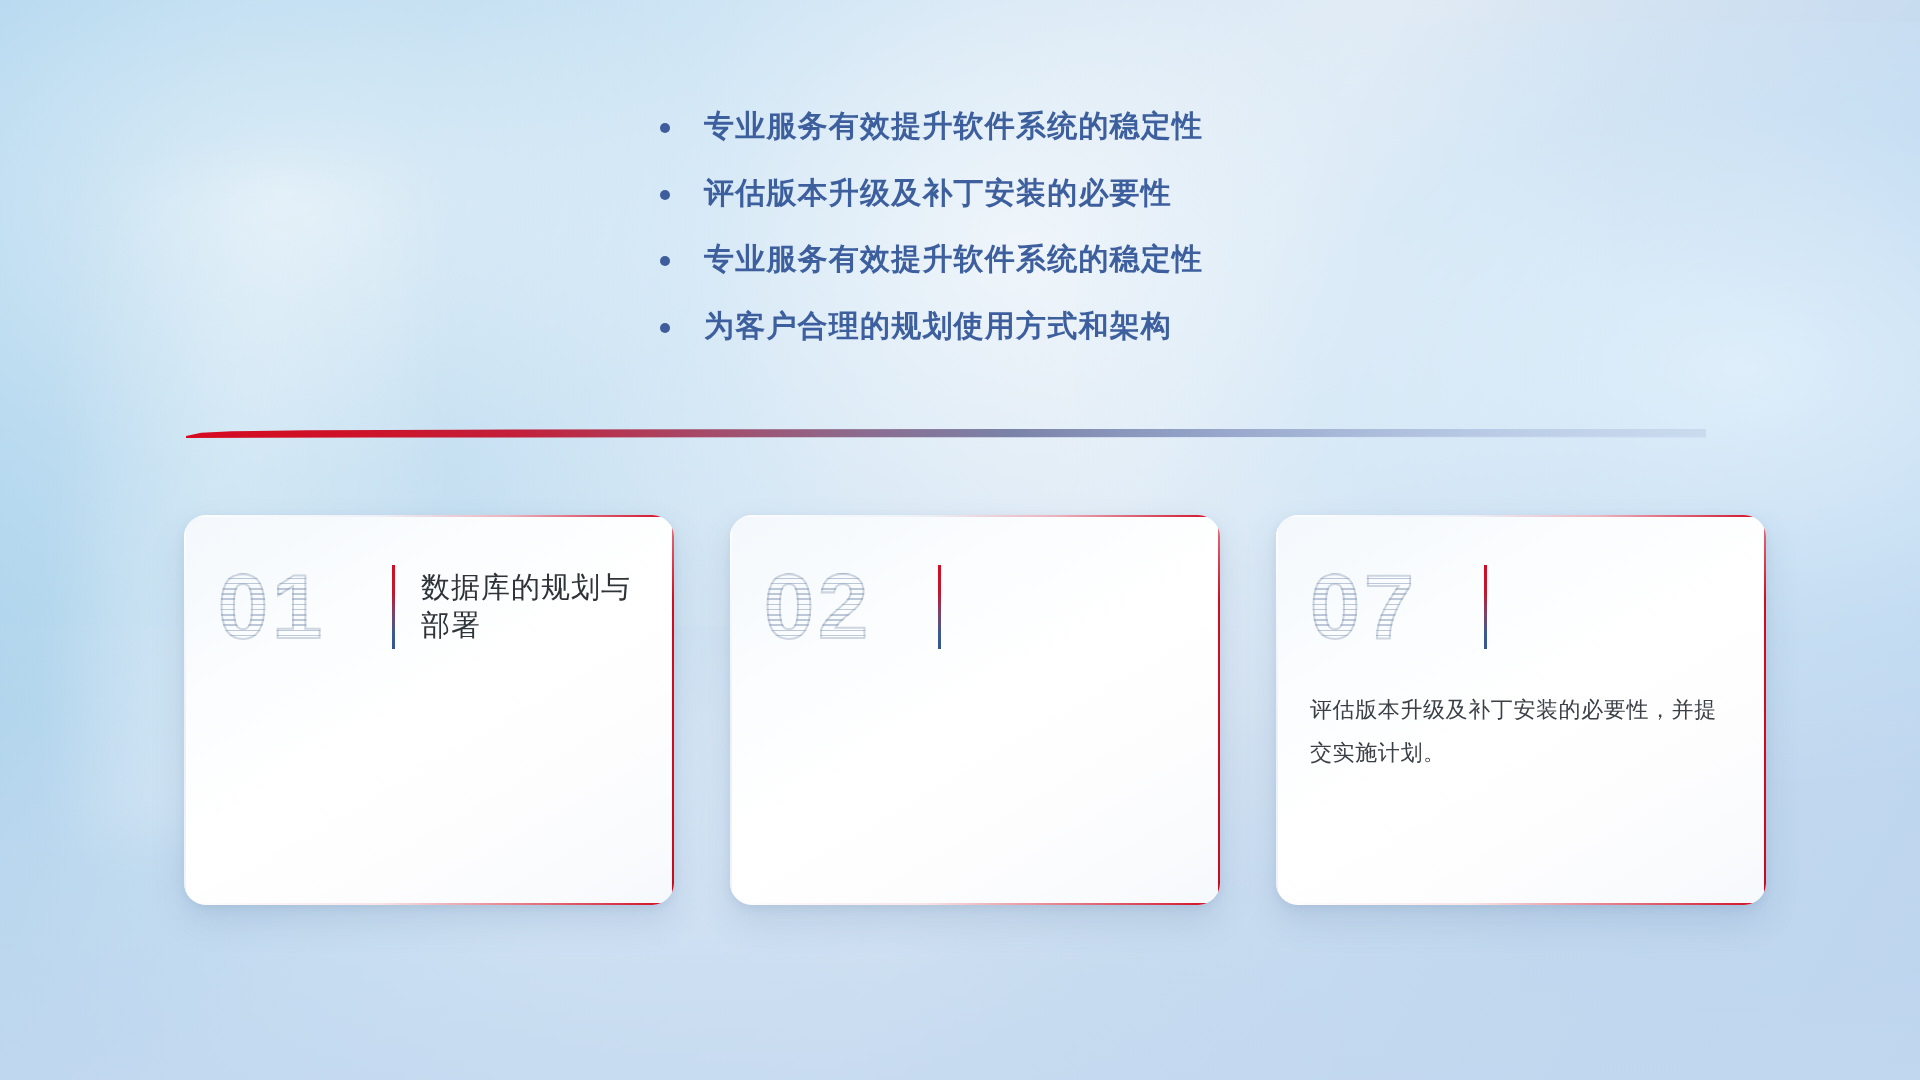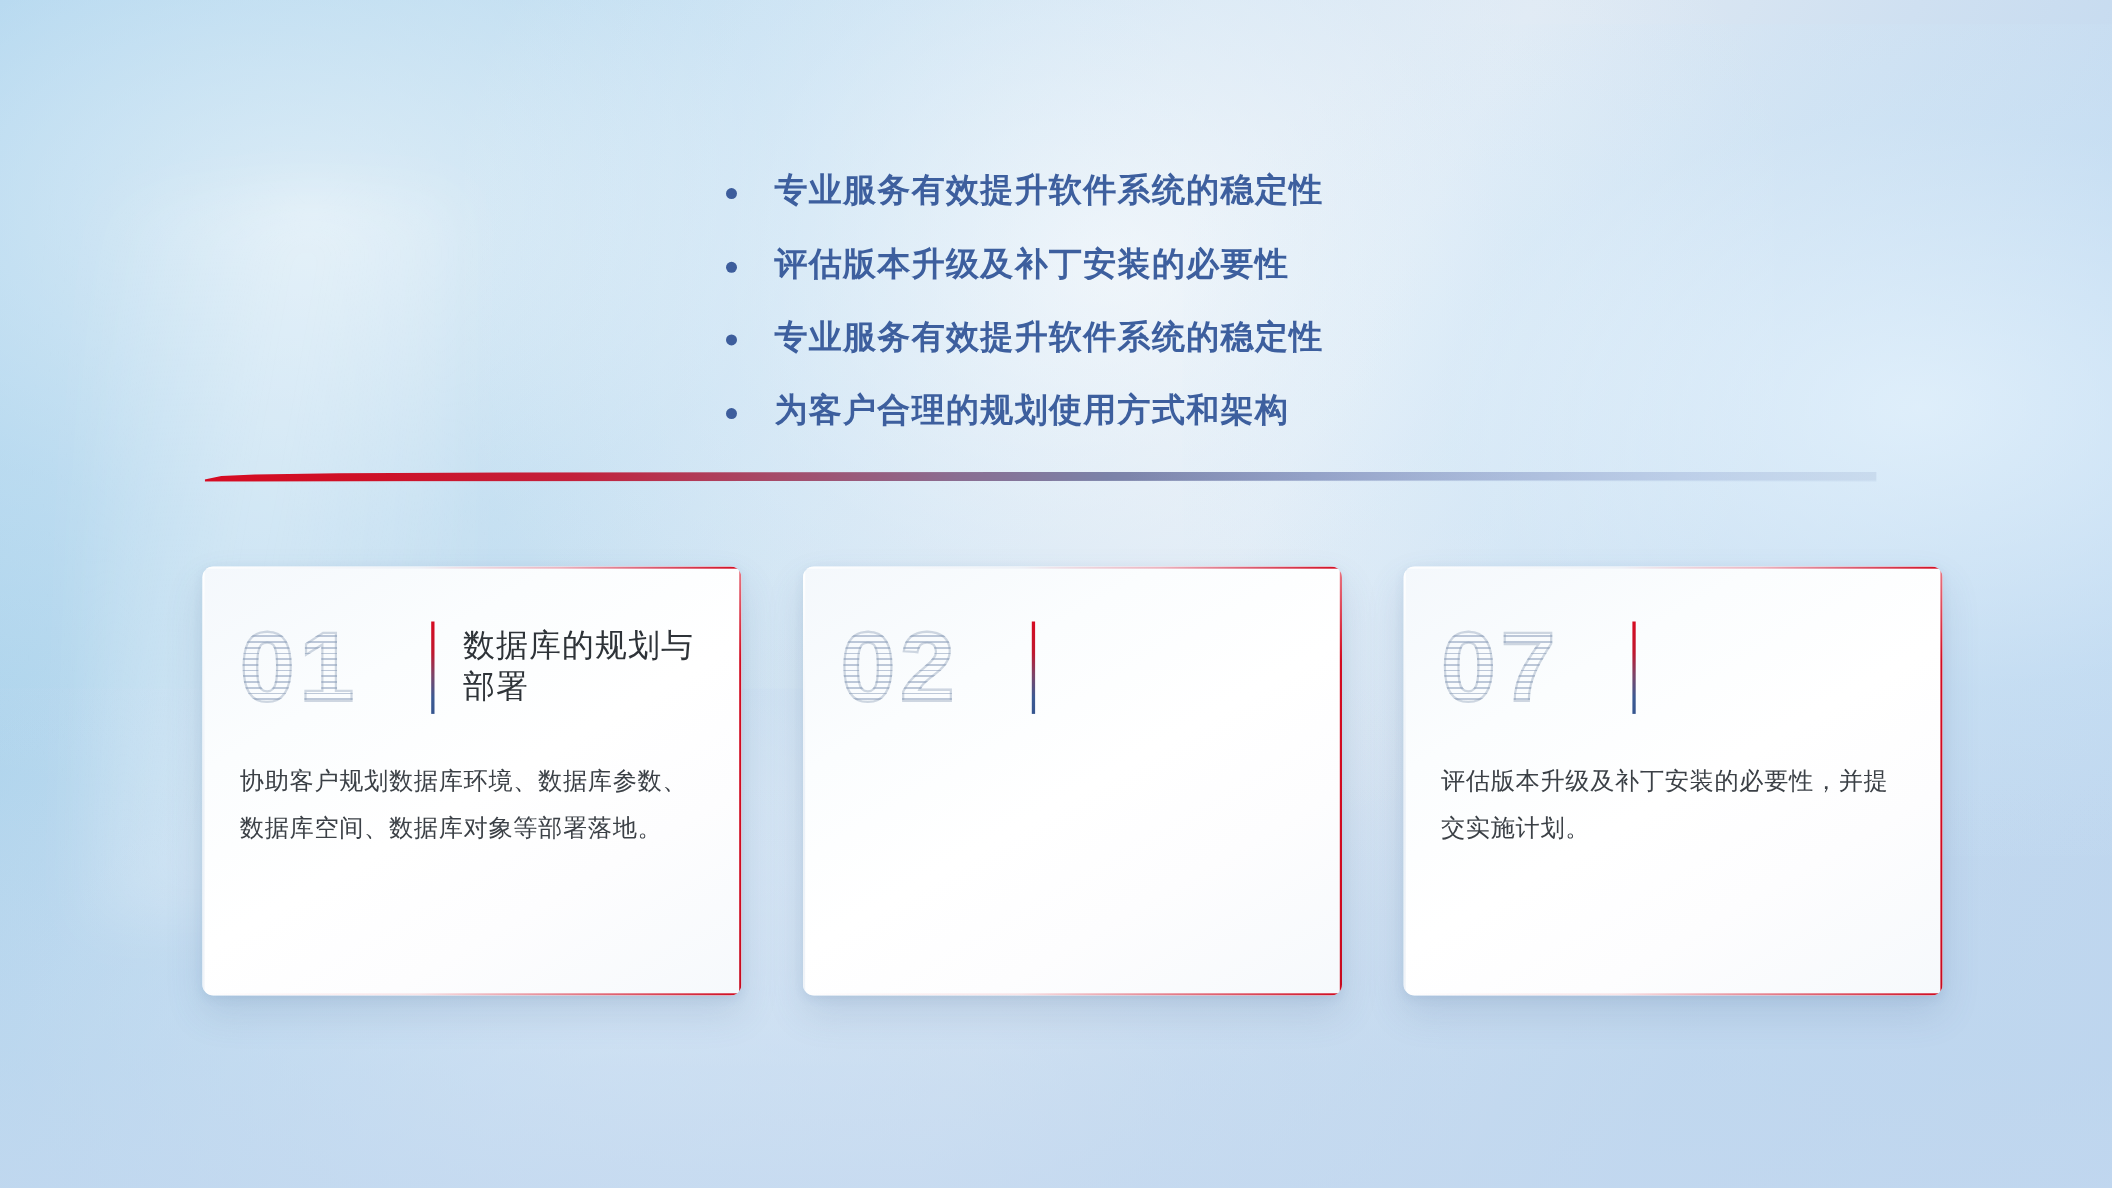--- a/index.html
+++ b/index.html
@@ -60,21 +60,21 @@
       rgba(255,255,255,0.30) 45%, rgba(255,255,255,0.0) 100%);
     filter:blur(26px);
   }
   .bg-wash-bottom{
     position:absolute; left:0; right:0; bottom:0; height:34%;
     background:linear-gradient(180deg, rgba(186,212,238,0.0) 0%, rgba(190,214,238,0.55) 70%, rgba(193,215,239,0.75) 100%);
   }
 
   
   #bullets{
-    position:absolute; left:660px; top:108px; width:820px;margin-top:48px;
+    position:absolute; left:660px; top:108px; width:820px;
   }
   .bullet-row{
     display:flex; align-items:flex-start;
     margin-bottom:30px;
   }
   .bullet-dot{
     width:10px; height:10px; border-radius:50%;
     background:#3d5d9c; flex:none;
     margin:15px 34px 0 0;
   }
@@ -111,21 +111,21 @@
   }
 
   
   #cards{
     position:absolute; left:184px; top:515px;
     display:flex; gap:56px;
   }
   .card{
     position:relative;
     width:490px; height:390px;
-    border-radius:10px;
+    border-radius:22px;
     background:linear-gradient(150deg,
       #f4f8fc 0%,
       #fbfdfe 28%,
       #ffffff 52%,
       #fdfdfe 72%,
       #f6f9fc 100%);
     box-shadow:0 16px 34px rgba(72,104,148,0.16),
                0 3px 9px rgba(72,104,148,0.10);
     overflow:hidden;
   }
@@ -238,21 +238,20 @@
   <div class="card">
     <div class="card-edge-top"></div>
     <div class="card-edge-left"></div>
     <div class="card-edge-right"></div>
     <div class="card-edge-bottom"></div>
     <div class="card-head">
       <div class="card-num">01</div>
       <div class="card-rule"></div>
       <div class="card-title">数据库的规划与部署</div>
     </div>
-    <div class="card-body">协助客户规划数据库环境、数据库参数、数据库空间、数据库对象等部署落地。</div>
   </div>
 
   <div class="card">
     <div class="card-edge-top"></div>
     <div class="card-edge-left"></div>
     <div class="card-edge-right"></div>
     <div class="card-edge-bottom"></div>
     <div class="card-head">
       <div class="card-num">02</div>
       <div class="card-rule"></div>

